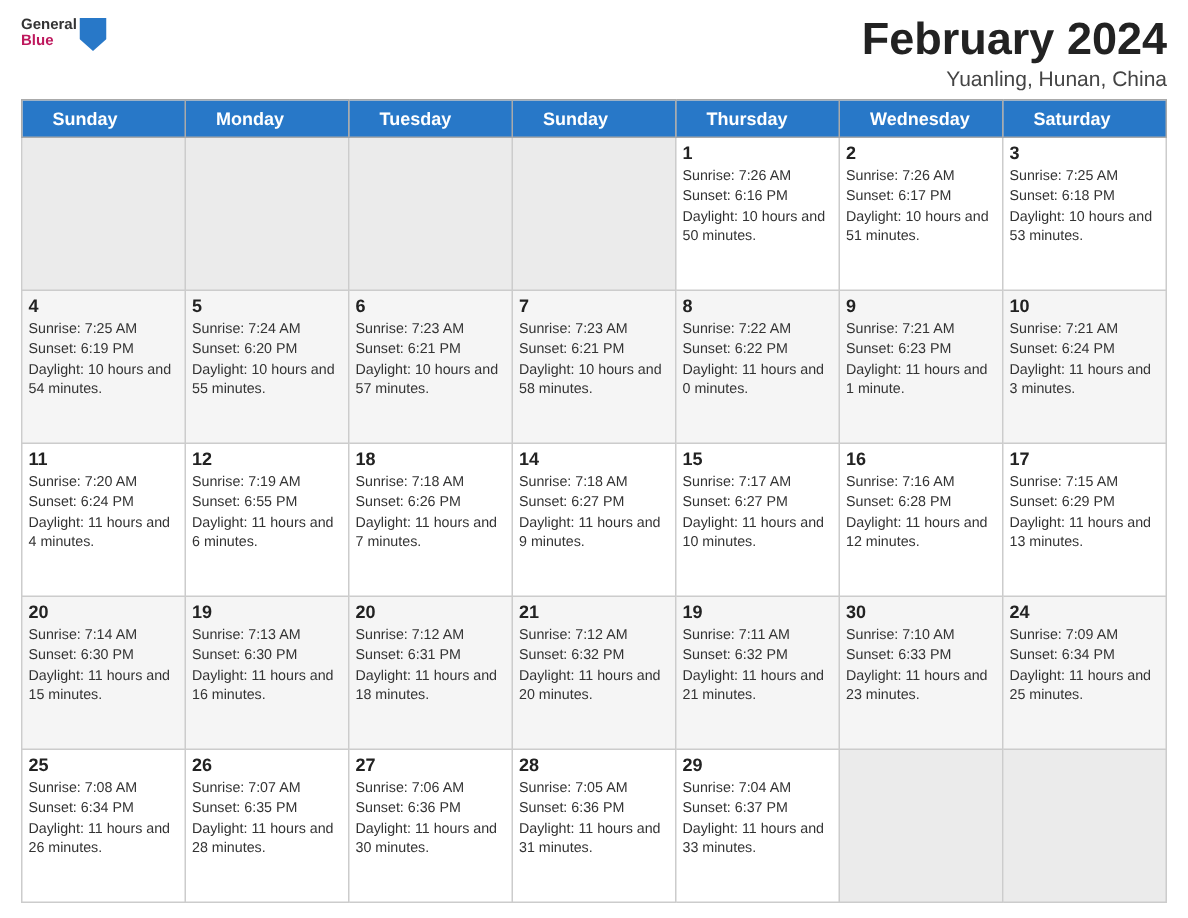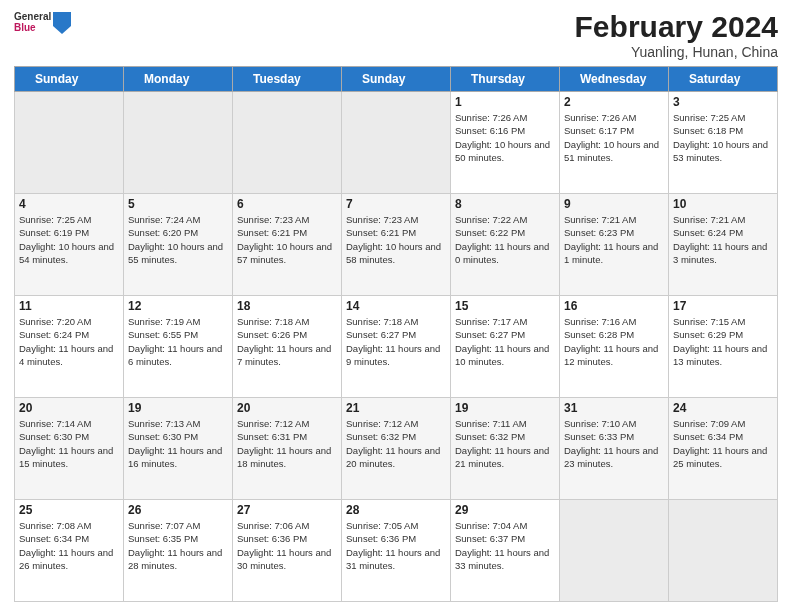--- a/index.html
+++ b/index.html
@@ -274,21 +274,21 @@
 Sunset: 6:32 PM
 Daylight: 11 hours and 20 minutes.</div>
           </td>
           <td>
             <span class="day-number">19</span>
             <div class="day-info">Sunrise: 7:11 AM
 Sunset: 6:32 PM
 Daylight: 11 hours and 21 minutes.</div>
           </td>
           <td>
-            <span class="day-number">31</span>
+            <span class="day-number">30</span>
             <div class="day-info">Sunrise: 7:10 AM
 Sunset: 6:33 PM
 Daylight: 11 hours and 23 minutes.</div>
           </td>
           <td>
             <span class="day-number">24</span>
             <div class="day-info">Sunrise: 7:09 AM
 Sunset: 6:34 PM
 Daylight: 11 hours and 25 minutes.</div>
           </td>

